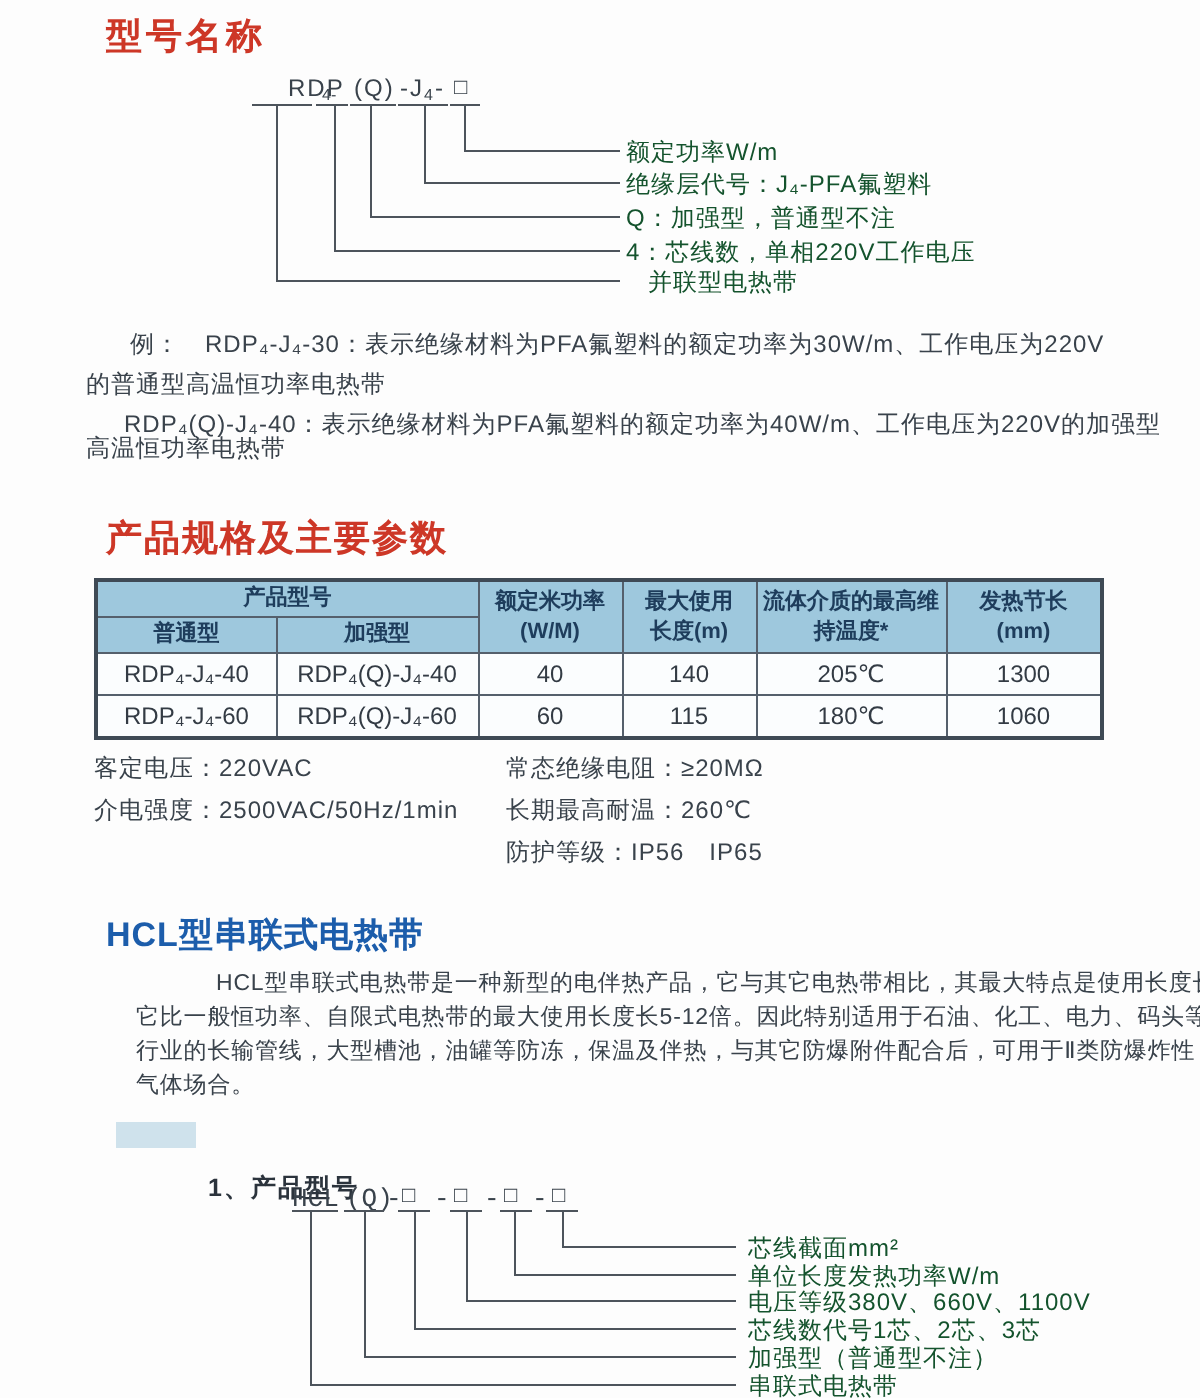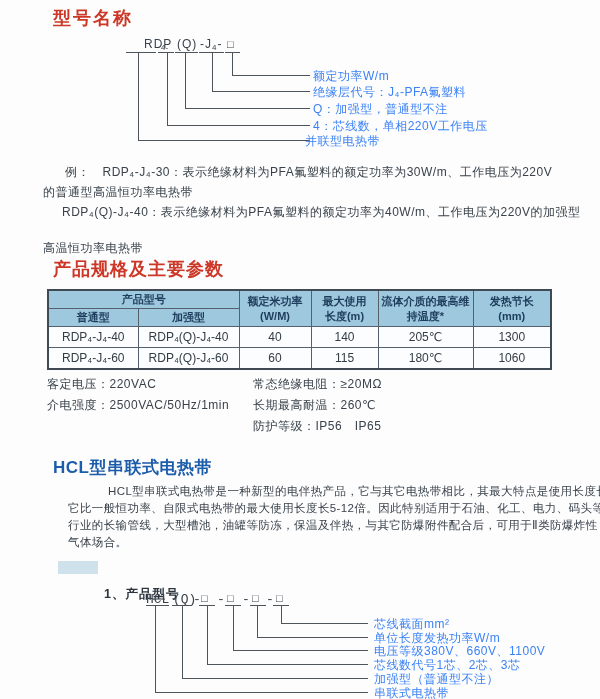--- a/index.html
+++ b/index.html
@@ -8,21 +8,21 @@
     background:#fdfdfd; color:#39424b;
     font-family:"Liberation Sans","DejaVu Sans",sans-serif;
   }
   .red-h  { position:absolute; margin:0; font-size:18px; font-weight:bold; color:#cd3727; letter-spacing:2px; white-space:nowrap; }
   .blue-h { position:absolute; margin:0; font-size:17px; font-weight:bold; color:#1c5dab; letter-spacing:0.5px; white-space:nowrap; }
   .seg    { position:absolute; font-size:12px; letter-spacing:1px; color:#39424b; white-space:nowrap; }
   .segsub { position:absolute; font-size:8px; color:#39424b; white-space:nowrap; }
   .s4     { font-size:8px; vertical-align:-2px; }
   .hseg   { position:absolute; font-family:"Liberation Mono","DejaVu Sans Mono",monospace; font-size:13px; color:#39424b; white-space:nowrap; }
   .ln     { position:absolute; background:#4d545c; }
-  .dlabel { position:absolute; font-size:12px; color:#3b82f6; letter-spacing:0.5px; white-space:nowrap; }
+  .dlabel { position:absolute; font-size:12px; color:#14532d; letter-spacing:0.5px; white-space:nowrap; }
   .body-line { position:absolute; font-size:12px; letter-spacing:0.5px; color:#39424b; white-space:nowrap; }
   .para-line { position:absolute; font-size:11.5px; letter-spacing:0.4px; color:#39424b; white-space:nowrap; }
   .param  { position:absolute; font-size:12px; letter-spacing:0.5px; color:#39424b; white-space:nowrap; }
   .subhead{ position:absolute; font-size:12.5px; font-weight:bold; color:#2b333c; letter-spacing:1px; white-space:nowrap;margin-top:25px; }
   .bluebox{ position:absolute; background:#cfe2ec; }
   .spec-table { position:absolute; left:47px; top:289px; width:503px; border-collapse:collapse; table-layout:fixed; border:2px solid #3f4a55; }
   .spec-table th, .spec-table td { border:1px solid #55606c; text-align:center; padding:0 2px; }
   .spec-table th { background:#9ec8dd; color:#1e3d5c; font-size:11px; font-weight:bold; white-space:pre-line; line-height:1.3; height:17px; }
   .spec-table td { background:#fbfdfe; color:#333b44; font-size:12px; height:20px; white-space:nowrap; }
 </style>
@@ -53,26 +53,26 @@
   <div class="ln" style="left:185px;top:108px;width:125px;height:1px;"></div>
   <div class="ln" style="left:167px;top:53px;width:1px;height:72px;"></div>
   <div class="ln" style="left:167px;top:125px;width:143px;height:1px;"></div>
   <div class="ln" style="left:138px;top:53px;width:1px;height:87px;"></div>
   <div class="ln" style="left:138px;top:140px;width:172px;height:1px;"></div>
 
   <div class="dlabel" style="left:313px;top:68px;">额定功率W/m</div>
   <div class="dlabel" style="left:313px;top:84px;">绝缘层代号：J₄-PFA氟塑料</div>
   <div class="dlabel" style="left:313px;top:101px;">Q：加强型，普通型不注</div>
   <div class="dlabel" style="left:313px;top:118px;">4：芯线数，单相220V工作电压</div>
-  <div class="dlabel" style="left:305px;top:133px;">并联型电热带</div>
+  <div class="dlabel" style="left:324px;top:133px;">并联型电热带</div>
 
   <div class="body-line" style="left:65px;top:164px;">例：　RDP₄-J₄-30：表示绝缘材料为PFA氟塑料的额定功率为30W/m、工作电压为220V</div>
   <div class="body-line" style="left:43px;top:184px;">的普通型高温恒功率电热带</div>
   <div class="body-line" style="left:62px;top:204px;">RDP₄(Q)-J₄-40：表示绝缘材料为PFA氟塑料的额定功率为40W/m、工作电压为220V的加强型</div>
-  <div class="body-line" style="left:43px;top:240px;">高温恒功率电热带</div>
+  <div class="body-line" style="left:43px;top:216px;">高温恒功率电热带</div>
 
   <h1 class="red-h" style="left:53px;top:257px;letter-spacing:1px;text-align:center;">产品规格及主要参数</h1>
 
   <table class="spec-table">
     <colgroup>
       <col style="width:90px">
         <col style="width:101px">
         <col style="width:72px">
       <col style="width:67px">
         <col style="width:95px">

